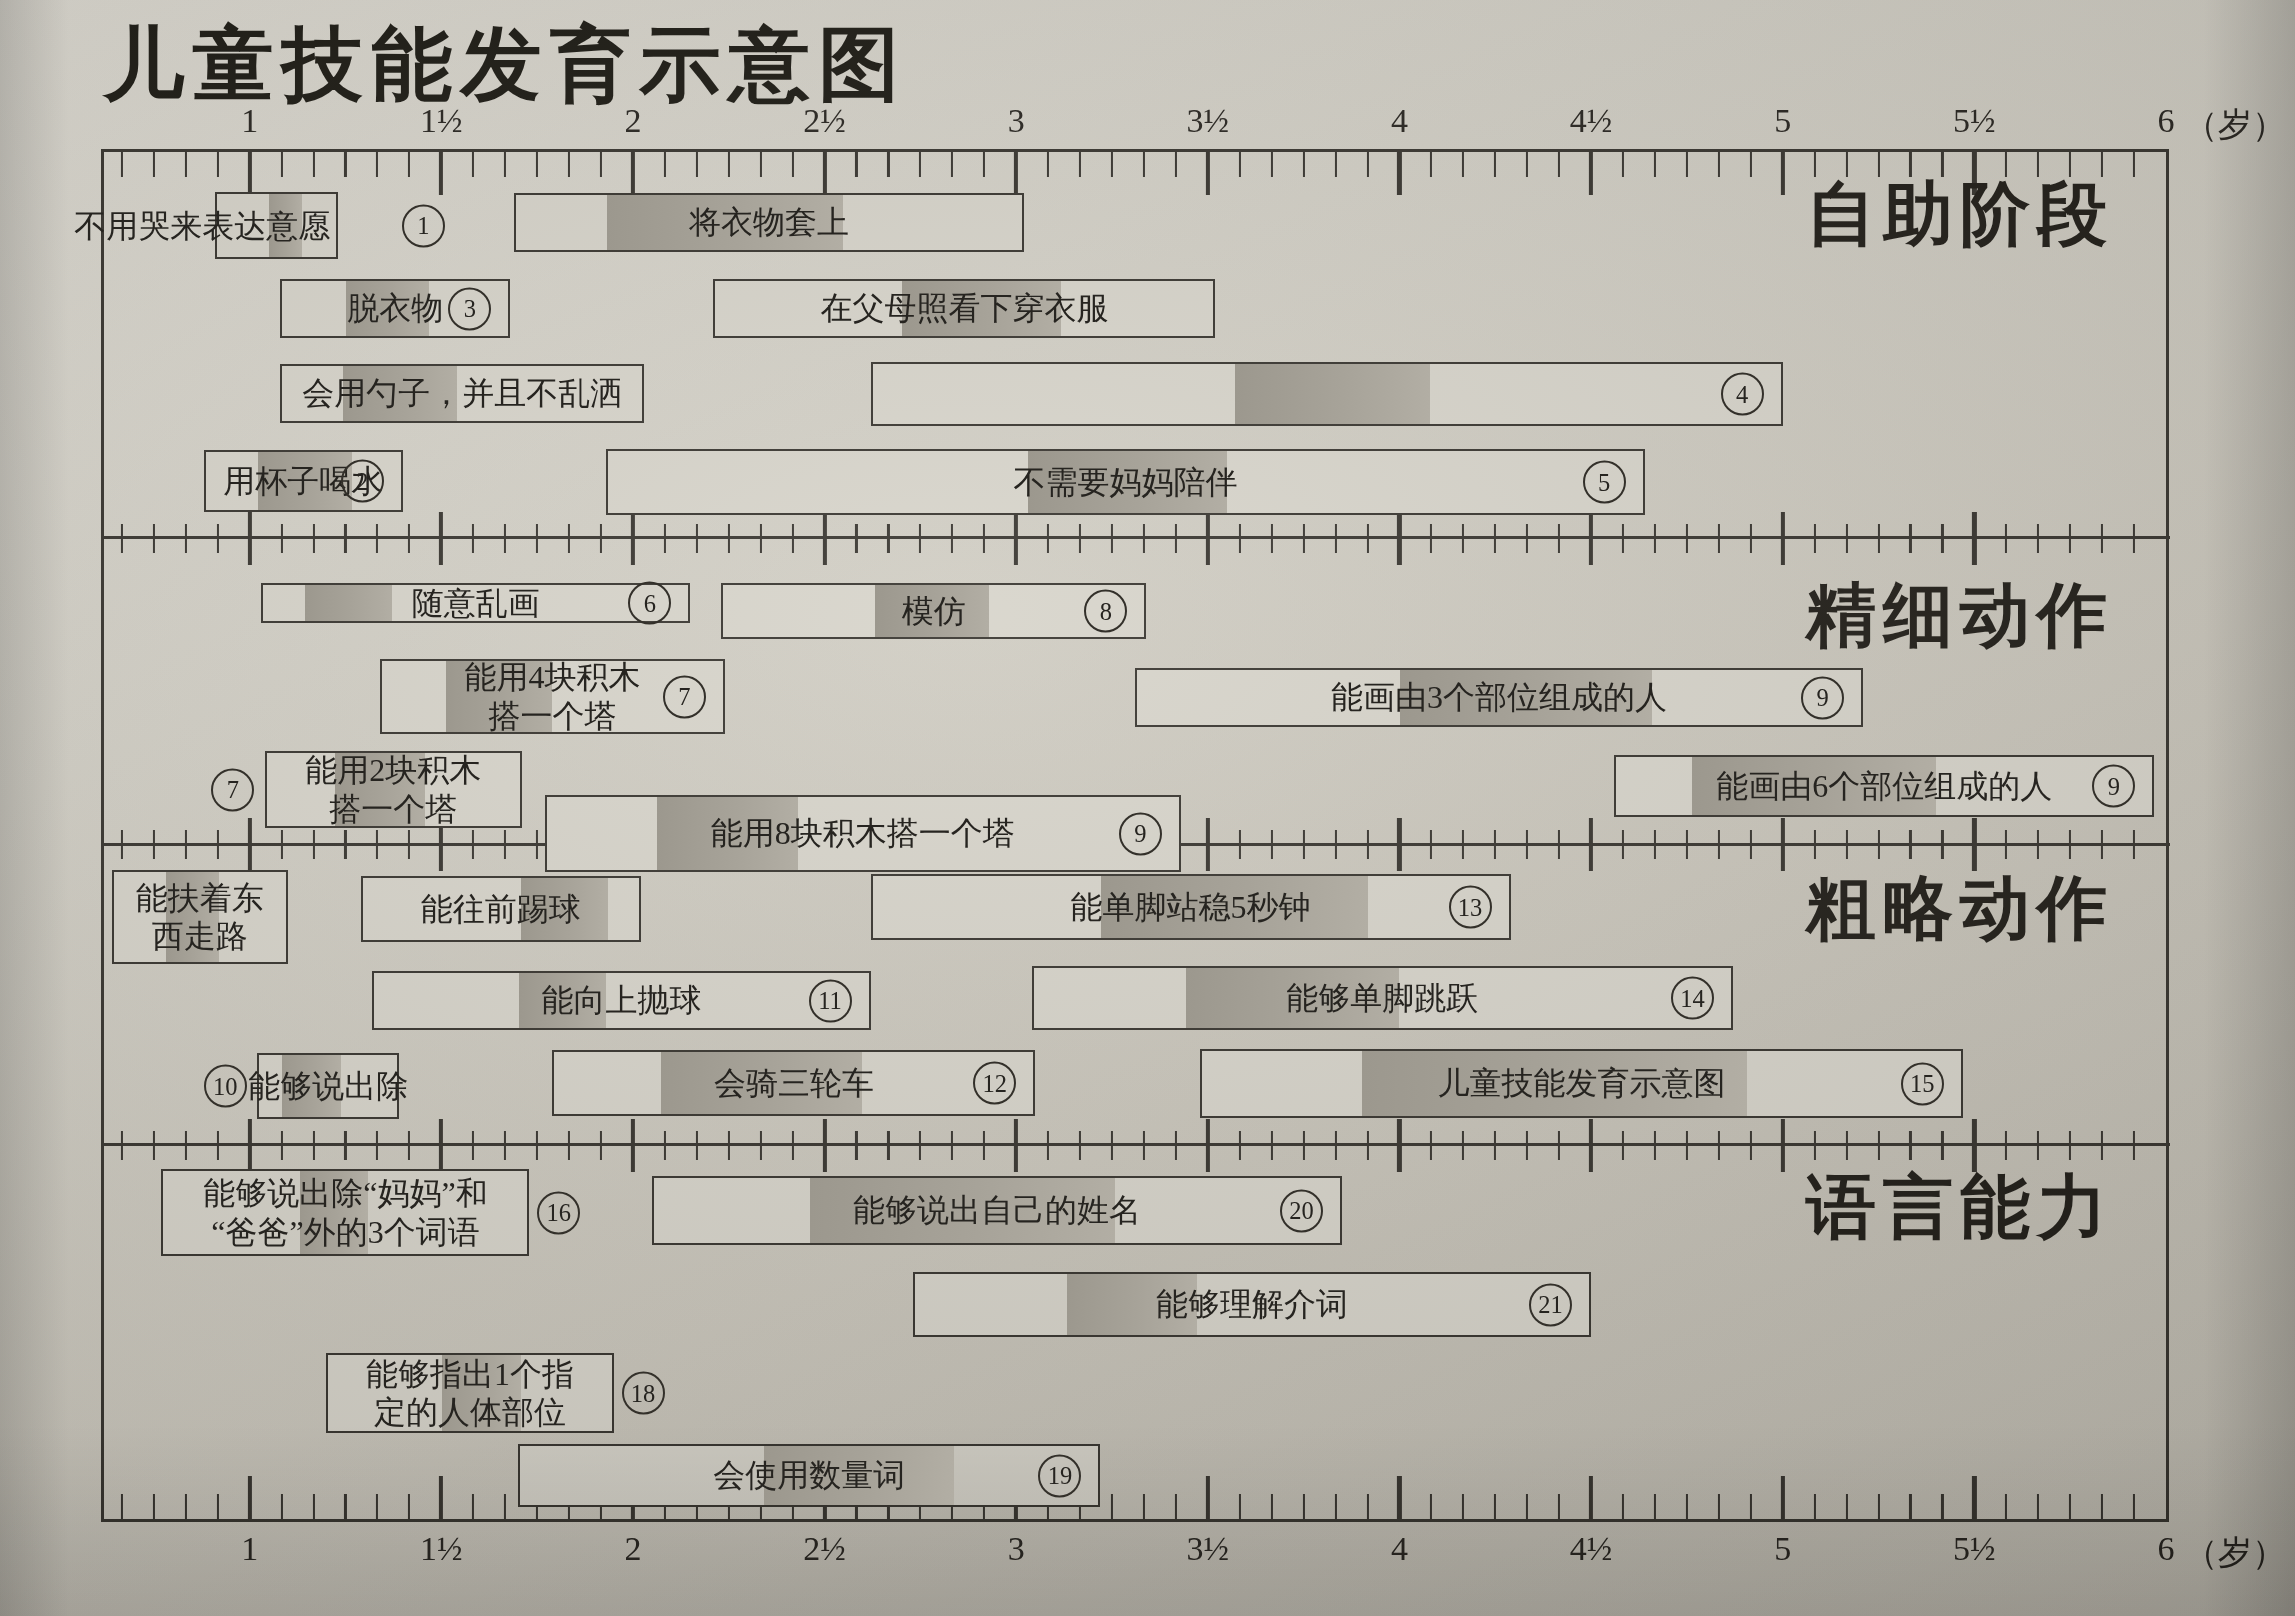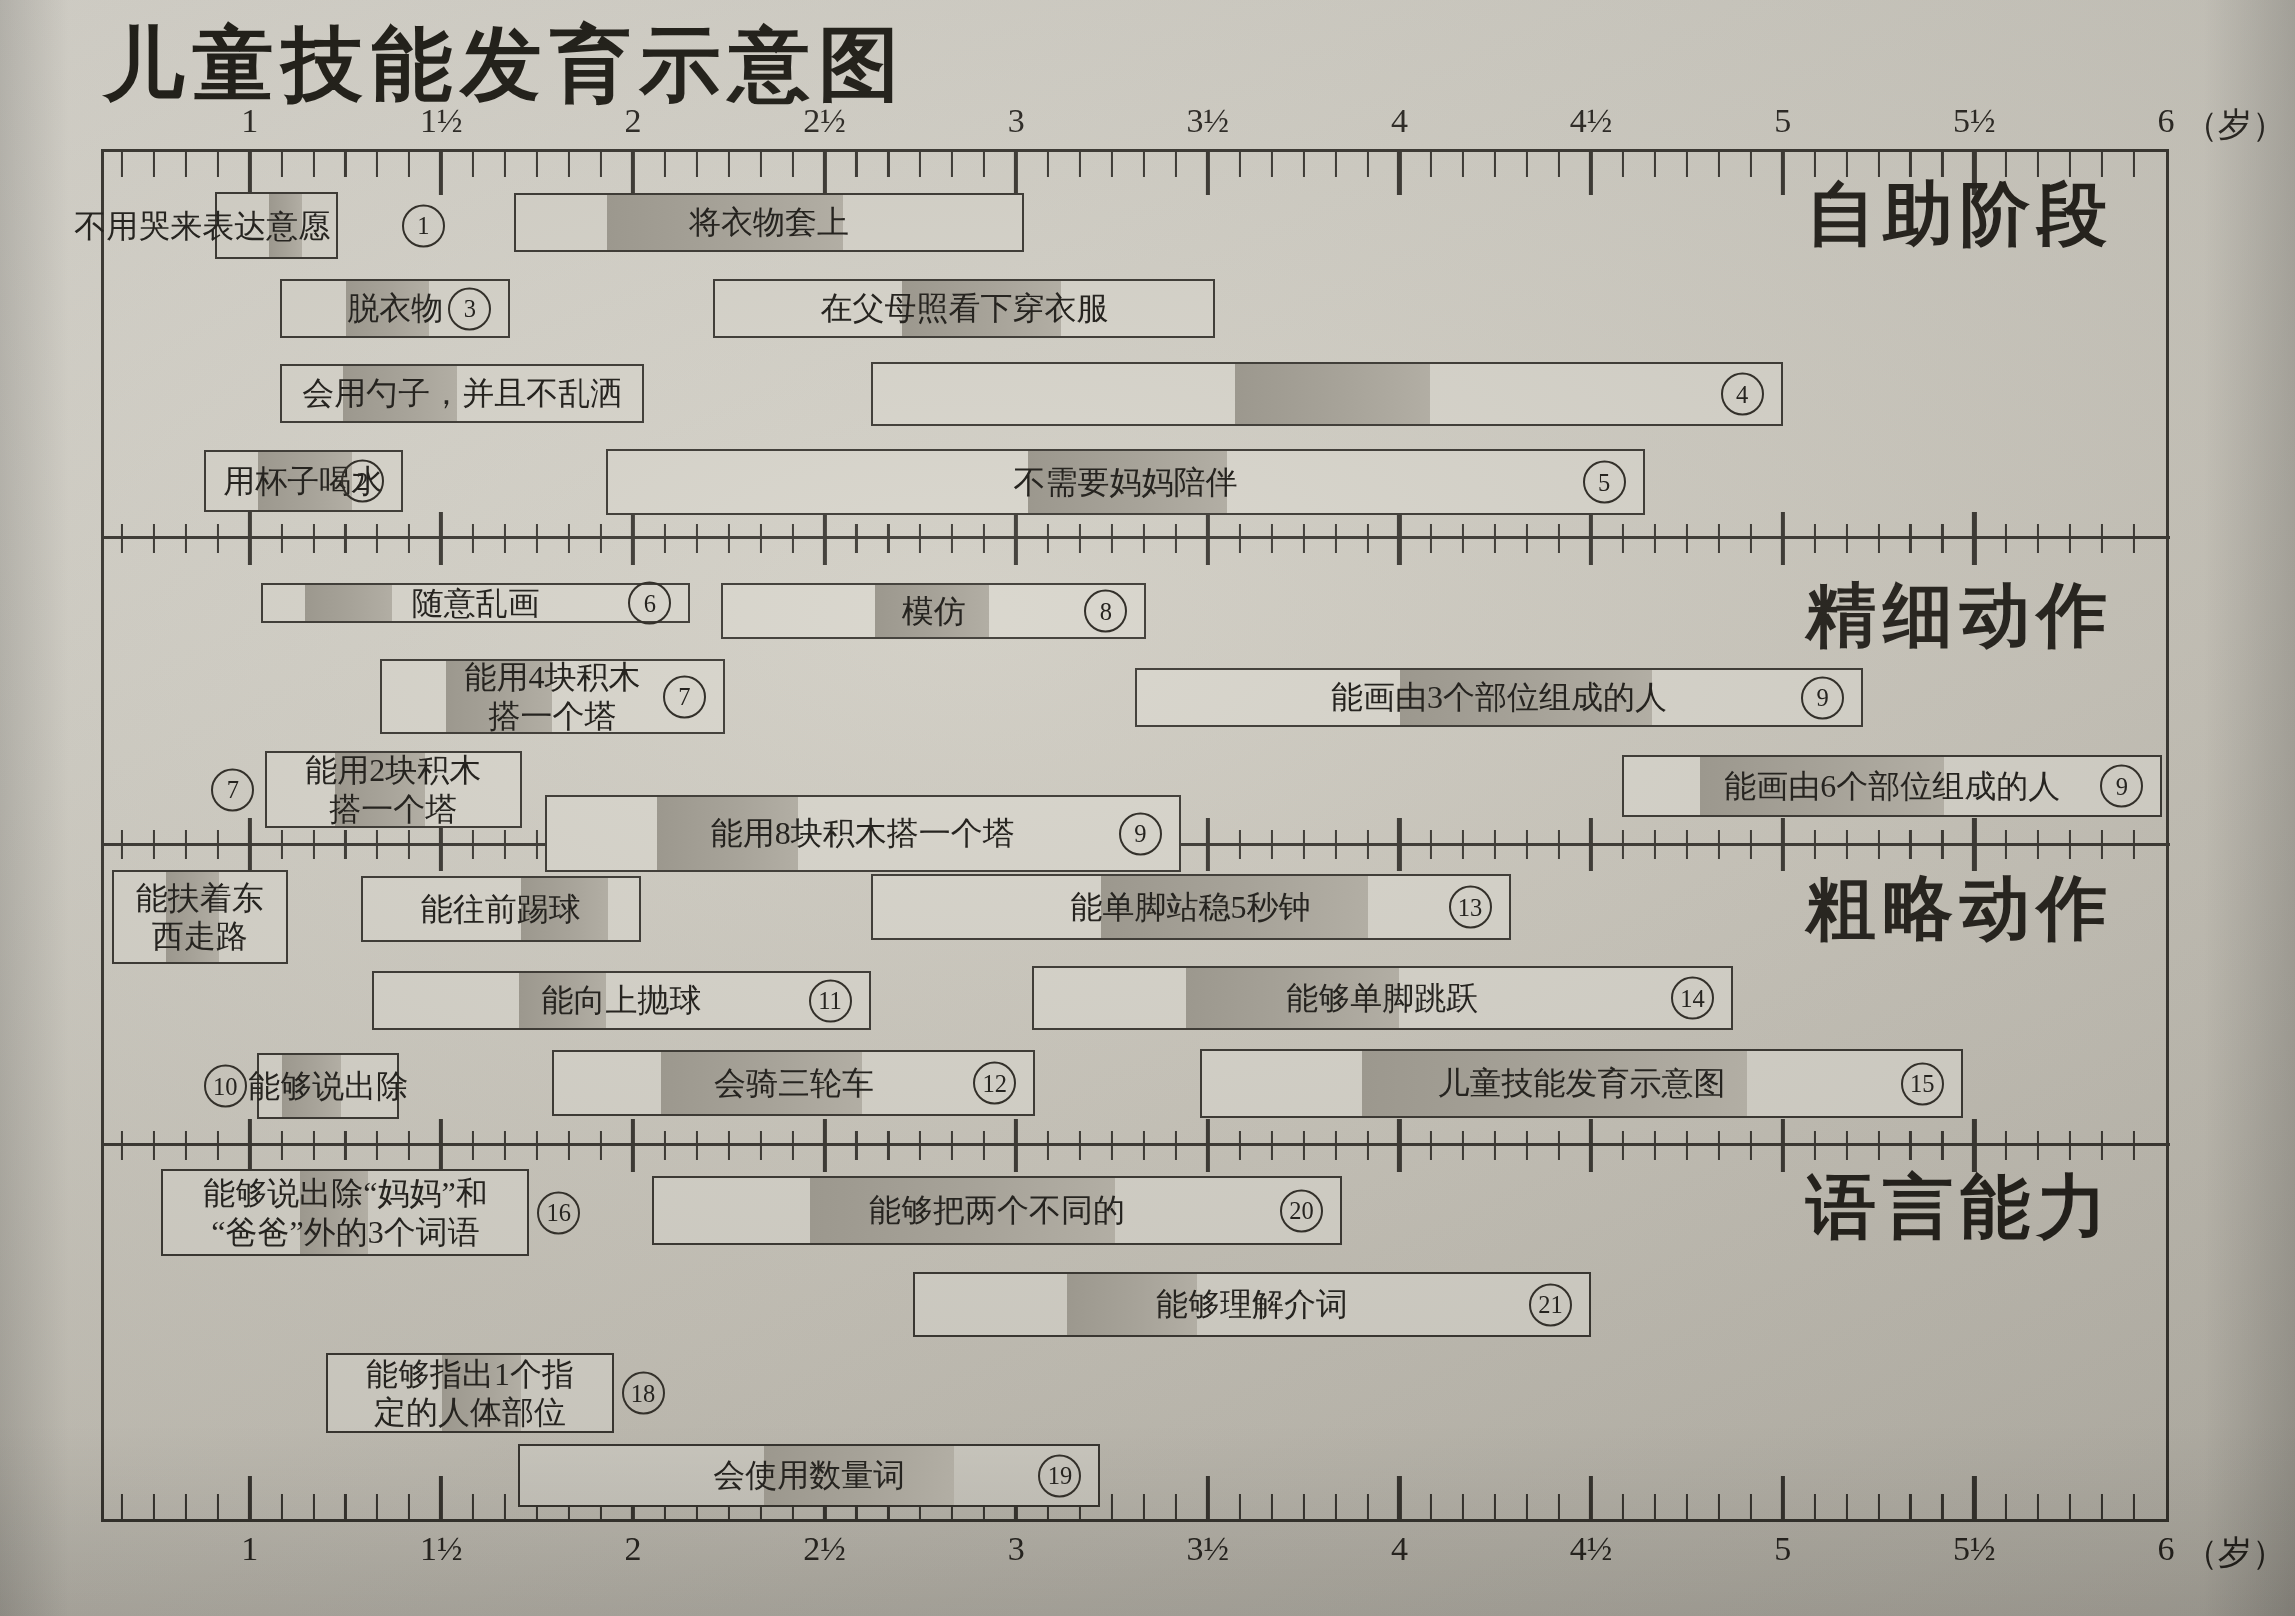--- a/index.html
+++ b/index.html
@@ -481,21 +481,21 @@
           <div class="line1">能用2块积木</div>
           <div class="line2">搭一个塔</div>
         </div>
         <div class="badge badge-out-left">7</div>
       </div>
       <div class="bar" style="left: 21.3755%; width: 30.855%; top: 607px; height: 77px; margin-top: 36px;">
         <div class="shade" style="left: 17.4699%; width: 22.2892%;"></div>
         <div class="lbl">能用8块积木搭一个塔</div>
         <div class="badge badge-in">9</div>
       </div>
-      <div class="bar" style="left: 73.2342%; width: 26.2082%; top: 603px; height: 62px; margin-left: 8px;">
+      <div class="bar" style="left: 73.2342%; width: 26.2082%; top: 603px; height: 62px;">
         <div class="shade" style="left: 14.1844%; width: 45.3901%;"></div>
         <div class="lbl">能画由6个部位组成的人</div>
         <div class="badge badge-in">9</div>
       </div>
       <div class="heading" style="top: 721px;">粗略动作</div>
       <div class="bar" style="left: 0.371747%; width: 8.55019%; top: 718px; height: 94px;">
         <div class="shade" style="left: 30.4348%; width: 30.4348%;"></div>
         <div class="lbl">
           <div class="line1">能扶着东</div>
           <div class="line2">西走路</div>
@@ -539,21 +539,21 @@
       <div class="bar" style="left: 2.7881%; width: 17.8439%; top: 1017px; height: 87px;">
         <div class="shade" style="left: 37.5%; width: 18.75%;"></div>
         <div class="lbl">
           <div class="line1">能够说出除“妈妈”和</div>
           <div class="line2">“爸爸”外的3个词语</div>
         </div>
         <div class="badge badge-out-right">16</div>
       </div>
       <div class="bar" style="left: 26.5799%; width: 33.4572%; top: 1024px; height: 69px;">
         <div class="shade" style="left: 22.7778%; width: 44.4444%;"></div>
-        <div class="lbl">能够把两个不同的</div>
+        <div class="lbl">能够说出自己的姓名</div>
         <div class="badge badge-in">20</div>
       </div>
       <div class="bar" style="left: 39.2193%; width: 32.8996%; top: 1120px; height: 65px;">
         <div class="shade" style="left: 22.5989%; width: 19.209%;"></div>
         <div class="lbl">能够理解介词</div>
         <div class="badge badge-in">21</div>
       </div>
       <div class="bar" style="left: 10.7807%; width: 13.9405%; top: 1201px; height: 80px;">
         <div class="shade" style="left: 40%; width: 28%;"></div>
         <div class="lbl">

